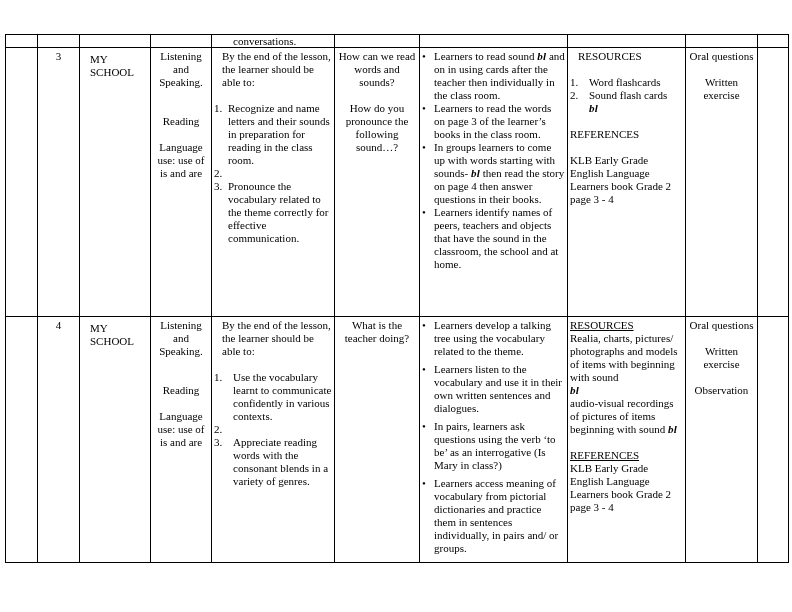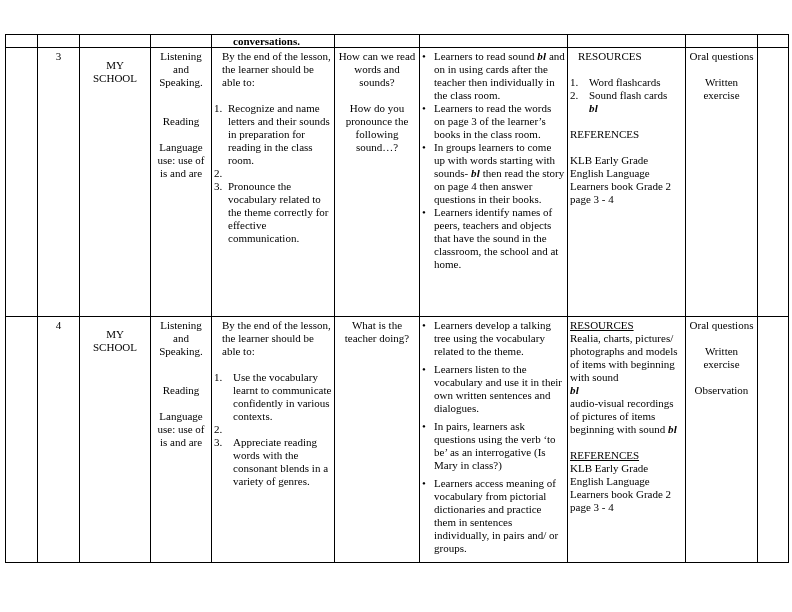--- a/index.html
+++ b/index.html
@@ -6,22 +6,22 @@
   .page{position:relative;width:792px;height:612px;background:#ffffff;overflow:hidden;
         font-family:"Liberation Serif","DejaVu Serif",serif;font-size:11px;line-height:13px;color:#000;}
   .tbl{position:absolute;left:5px;top:34px;display:grid;
        grid-template-columns:32px 42px 71px 61px 123px 85px 148px 118px 72px 31px;
        grid-template-rows:13px 269px 246px;
        border-top:1px solid #000;border-left:1px solid #000;}
   .c{box-sizing:border-box;border-right:1px solid #000;border-bottom:1px solid #000;
      padding:2px 2px;overflow:hidden;}
   .r1{padding-top:0;padding-bottom:0;line-height:12px;}
   .ctr{text-align:center;}
-  .contd{padding-left:21px;font-weight:bold;}
-  .theme-box{max-width:50px;margin:9px auto;text-align:center;}
+  .contd{padding-left:21px;}
+  .theme-box{max-width:50px;margin:3px auto;text-align:left;}
   .mt13{margin-top:13px;font-family:Liberation Serif, serif;}
   .mb13{margin-bottom:13px;margin-left:8px;}
   .oli{display:flex;}
   .num{flex:0 0 14px;}
   .o4 .num{flex:0 0 19px;}
   .otx{flex:1;}
   .bli{display:flex;}
   .x4 .bli{margin-bottom:5px;}
   .bm{flex:0 0 12px;}
   .btx{flex:1;}

